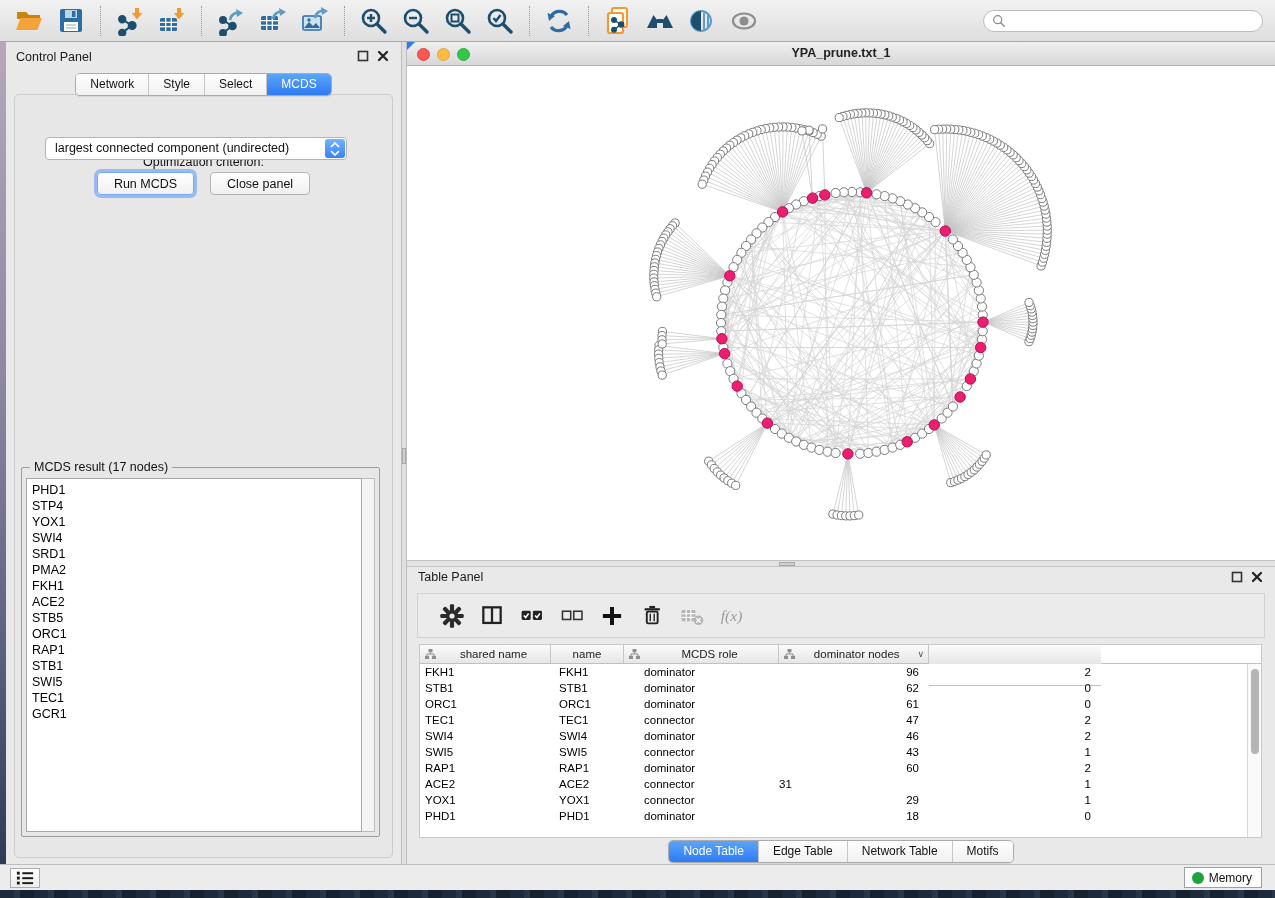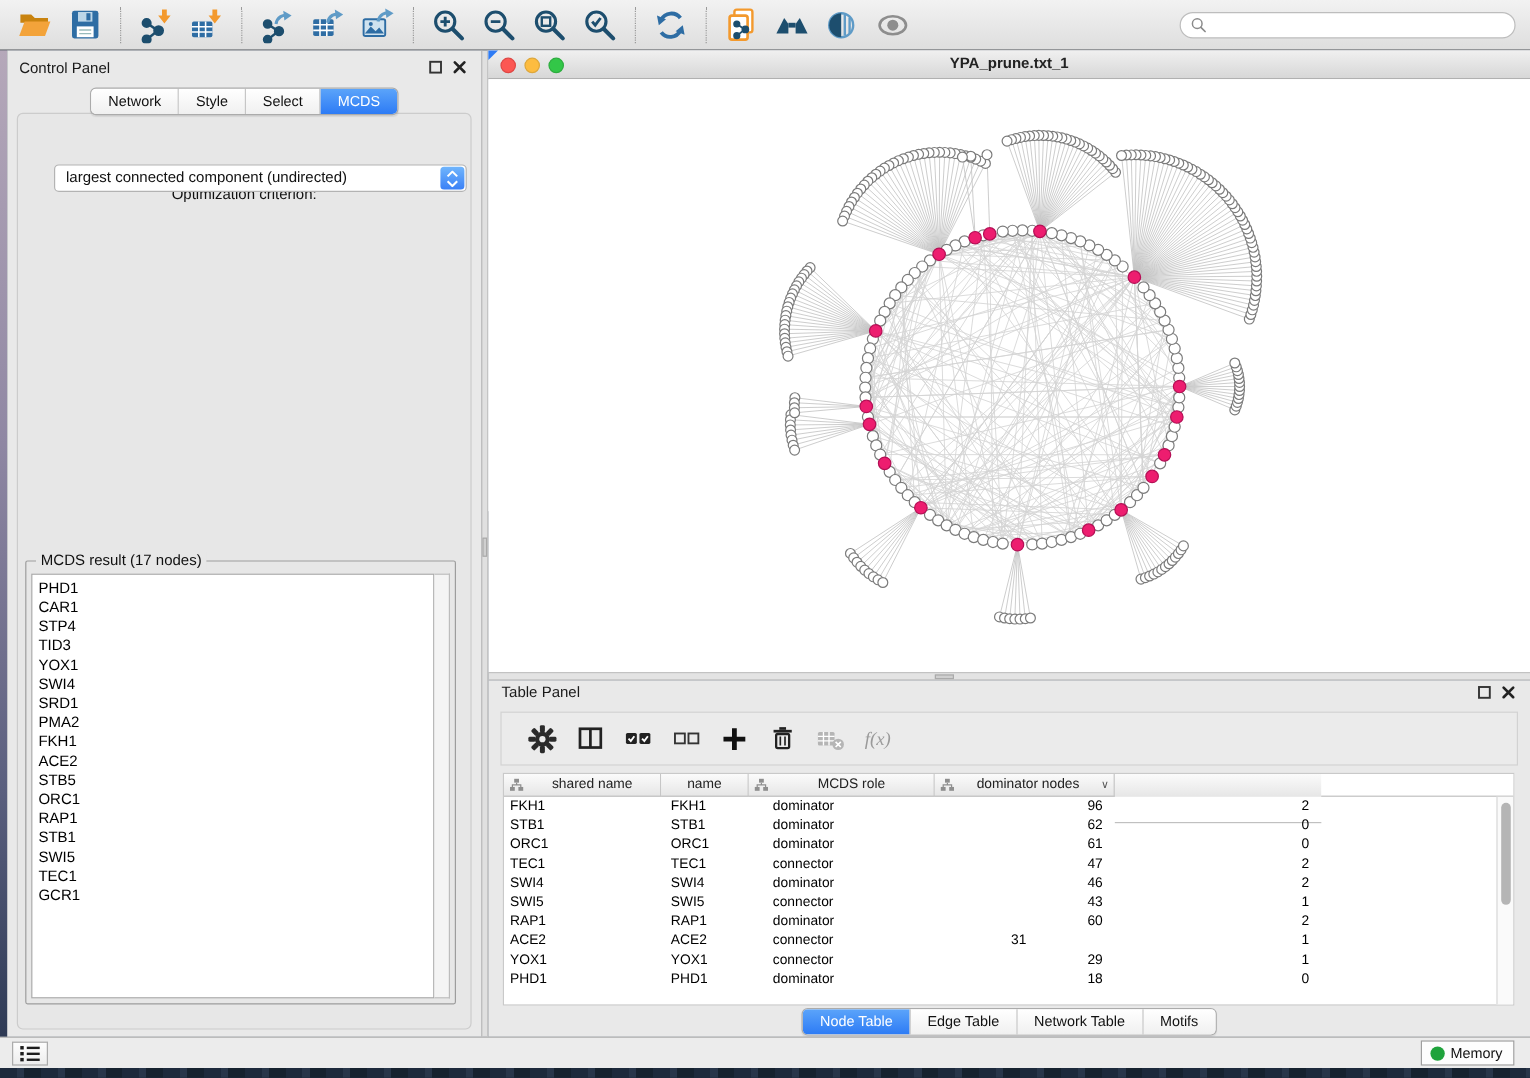--- a/index.html
+++ b/index.html
@@ -33,21 +33,21 @@
     background:#e7e7e7; border:1px solid #cccccc; border-radius:5px; }
   .ctabs-row { position:absolute; left:0; top:31px; width:100%; text-align:center; z-index:3; }
   .seg { display:inline-flex; border:1px solid #ababab; border-radius:5px; overflow:hidden;
     background:#fff; box-shadow:0 1px 1px rgba(0,0,0,.08); }
   .seg > div { padding:3px 14px 4px 14px; font-size:12px; color:#111;
     background:linear-gradient(#ffffff,#f0f0f0); border-left:1px solid #c6c6c6; white-space:nowrap; }
   .seg > div:first-child { border-left:none; }
   .seg > div.active { background:linear-gradient(#5ba4fa,#2d7bf5); color:#fff; }
   .opt-label { position:absolute; left:0; top:20px; width:100%; text-align:center;
     font-size:12.5px; color:#111;margin-top:40px; }
-  .select { position:absolute; left:30px; top:42px; width:344px; height:23px; background:#fff;
+  .select { position:absolute; left:30px; top:42px; width:302px; height:23px; background:#fff;
     border:1px solid #b3b3b3; border-radius:4px; font-size:12.5px; color:#111;
     line-height:21px; padding-left:9px; }
   .select .stepper { position:absolute; right:1px; top:1px; bottom:1px; width:20px; border-radius:3px;
     background:linear-gradient(#70b5fc,#3a80f6); display:flex; flex-direction:column;
     align-items:center; justify-content:center; gap:2px; }
   .btn-row { position:absolute; left:0; top:77px; width:100%; display:flex; justify-content:center; gap:16px; }
   .mac-btn { height:23px; padding:0 16px; background:linear-gradient(#ffffff,#f0f0f0);
     border:1px solid #b3b3b3; border-radius:4px; font-size:12.5px; color:#111;
     font-family:"Liberation Sans",sans-serif; }
   .mac-btn.focused { box-shadow:0 0 0 3px rgba(90,150,250,.55); border-color:#7aa8f0; }
@@ -322,27 +322,29 @@
         <span>largest connected component (undirected)</span>
         <span class="stepper">
           <svg width="10" height="6" viewBox="0 0 10 6">
               <path d="M1 5 L5 1 L9 5" fill="none" stroke="#fff" stroke-width="1.7"></path>
             </svg>
           <svg width="10" height="6" viewBox="0 0 10 6">
               <path d="M1 1 L5 5 L9 1" fill="none" stroke="#fff" stroke-width="1.7"></path>
             </svg>
         </span>
       </div>
+      <div class="btn-row">
+        <button class="mac-btn focused">Run MCDS</button>
+        <button class="mac-btn">Close panel</button>
+      </div>
       <div class="groupbox">
         <div class="legend">MCDS result (17 nodes)</div>
         <div class="mcds-list" id="mcds-list">
             <div>PHD1</div>
-            <div>CAR1</div>
             <div>STP4</div>
-            <div>TID3</div>
             <div>YOX1</div>
             <div>SWI4</div>
             <div>SRD1</div>
             <div>PMA2</div>
             <div>FKH1</div>
             <div>ACE2</div>
             <div>STB5</div>
             <div>ORC1</div>
             <div>RAP1</div>
             <div>STB1</div>
@@ -1293,21 +1295,21 @@
             <div class="td" style="flex: 0 0 auto; width: 131px; padding-left: 5px;">RAP1</div>
             <div class="td" style="flex: 0 0 auto; width: 73px; padding-left: 8px;">RAP1</div>
             <div class="td" style="flex: 0 0 auto; width: 155px; padding-left: 20px;">dominator</div>
             <div class="td" style="flex: 0 0 auto; width: 150px; padding-right: 10px; text-align: right;">60</div>
             <div class="td" style="flex: 0 0 auto; width: 172px; padding-right: 10px; text-align: right;">2</div>
           </div>
           <div class="trow">
             <div class="td" style="flex: 0 0 auto; width: 131px; padding-left: 5px;">ACE2</div>
             <div class="td" style="flex: 0 0 auto; width: 73px; padding-left: 8px;">ACE2</div>
             <div class="td" style="flex: 0 0 auto; width: 155px; padding-left: 20px;">connector</div>
-            <div class="td" style="flex: 0 0 auto; width: 150px; padding-right: 10px; text-align: center;">31</div>
+            <div class="td" style="flex: 0 0 auto; width: 150px; padding-right: 10px; text-align: left;">31</div>
             <div class="td" style="flex: 0 0 auto; width: 172px; padding-right: 10px; text-align: right;">1</div>
           </div>
           <div class="trow">
             <div class="td" style="flex: 0 0 auto; width: 131px; padding-left: 5px;">YOX1</div>
             <div class="td" style="flex: 0 0 auto; width: 73px; padding-left: 8px;">YOX1</div>
             <div class="td" style="flex: 0 0 auto; width: 155px; padding-left: 20px;">connector</div>
             <div class="td" style="flex: 0 0 auto; width: 150px; padding-right: 10px; text-align: right;">29</div>
             <div class="td" style="flex: 0 0 auto; width: 172px; padding-right: 10px; text-align: right;">1</div>
           </div>
           <div class="trow">

